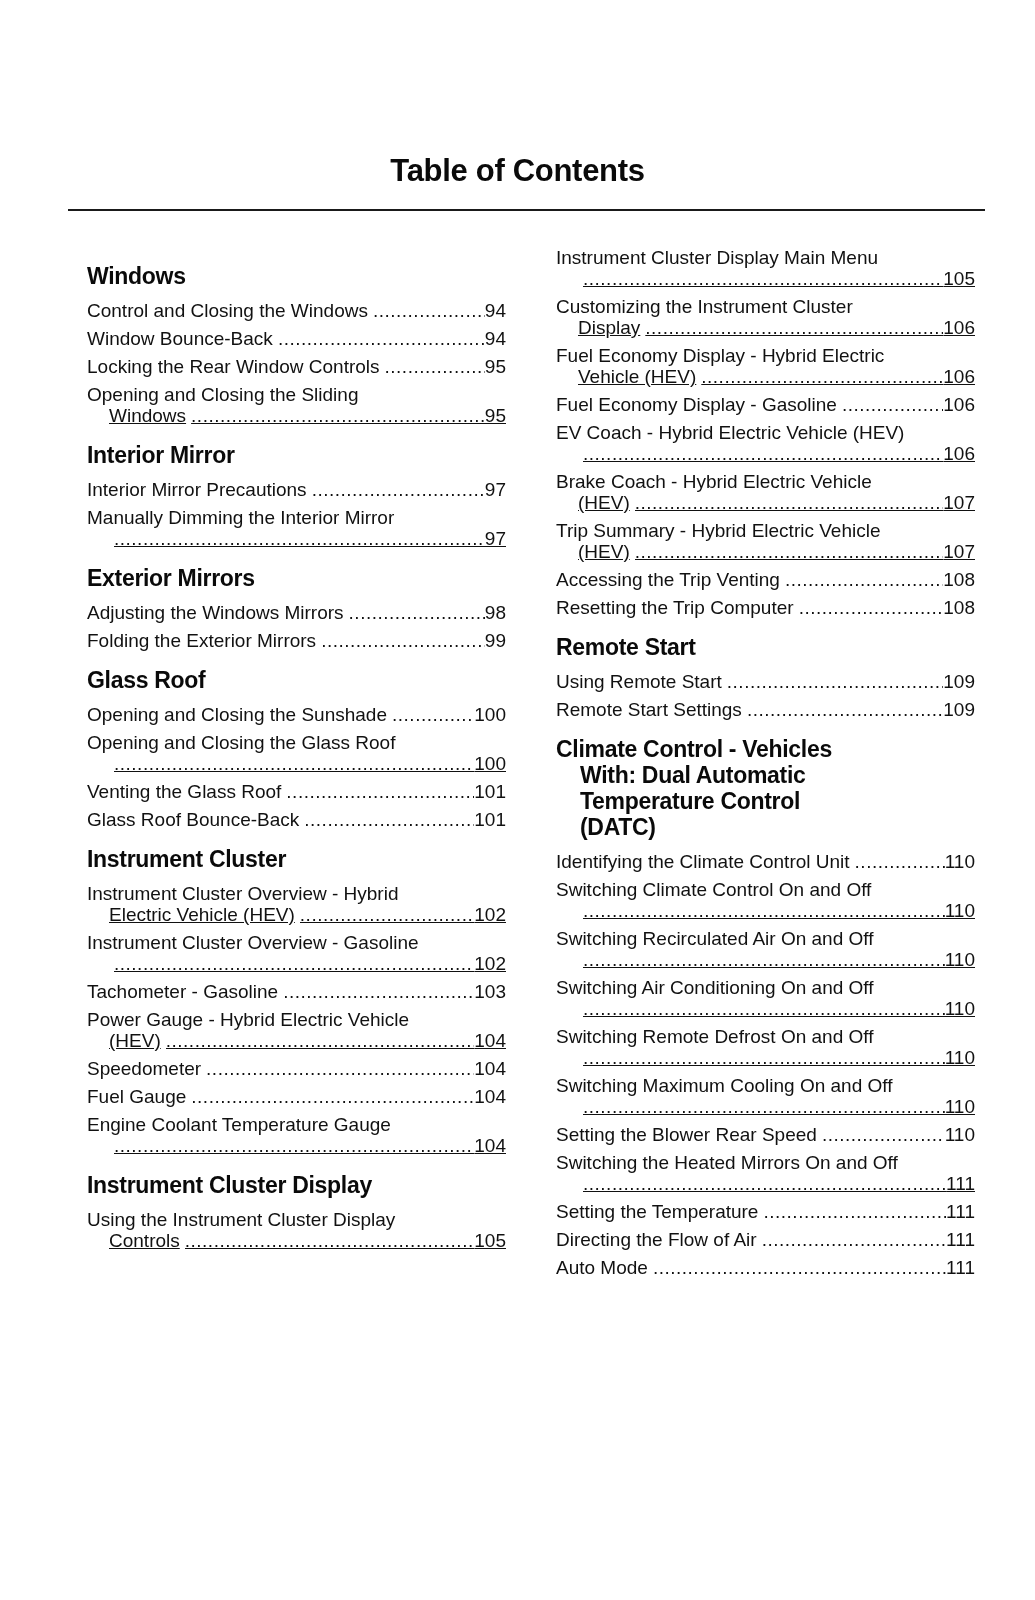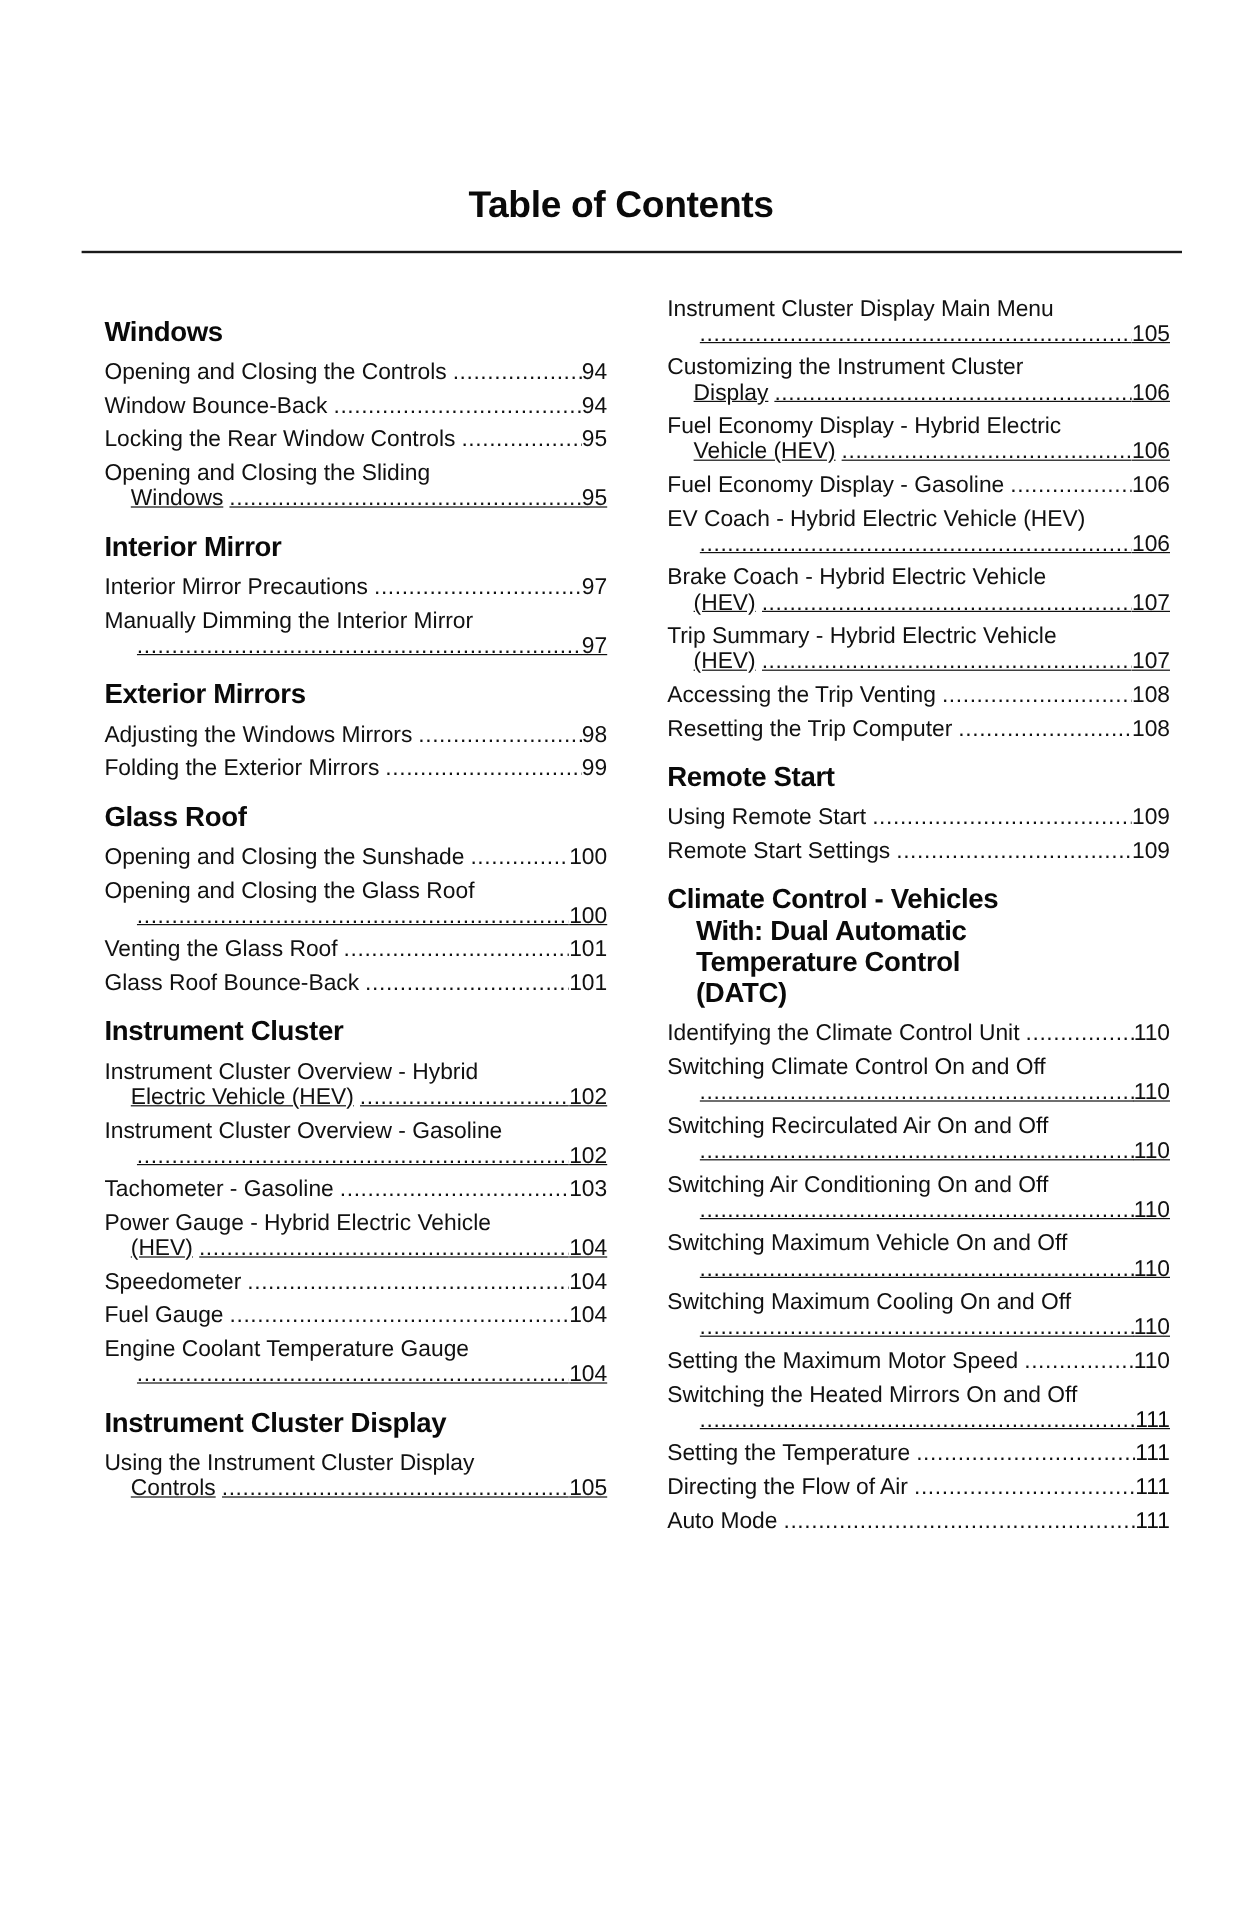--- a/index.html
+++ b/index.html
@@ -86,21 +86,21 @@
 <div class="page">
   <div class="title">Table of Contents</div>
   <div class="rule"></div>
   <div class="columns">
     <div class="col" id="col-left">
         <div class="heading">
           <div class="hline">Windows</div>
         </div>
         <div class="entry">
           <div class="row">
-            <span class="lbl">Opening and Closing the Controls</span>
+            <span class="lbl">Control and Closing the Windows</span>
             <span class="leader"></span>
             <span class="pg">94</span>
           </div>
         </div>
         <div class="entry">
           <div class="row">
             <span class="lbl">Window Bounce-Back</span>
             <span class="leader"></span>
             <span class="pg">94</span>
           </div>
@@ -408,41 +408,41 @@
             <span class="lbl">Switching Air Conditioning On and Off</span>
           </div>
           <div class="row cont">
             <span class="lbl"></span>
             <span class="leader"></span>
             <span class="pg">110</span>
           </div>
         </div>
         <div class="entry">
           <div class="row">
-            <span class="lbl">Switching Maximum Vehicle On and Off</span>
+            <span class="lbl">Switching Remote Defrost On and Off</span>
           </div>
           <div class="row cont">
             <span class="lbl"></span>
             <span class="leader"></span>
             <span class="pg">110</span>
           </div>
         </div>
         <div class="entry">
           <div class="row">
             <span class="lbl">Switching Maximum Cooling On and Off</span>
           </div>
           <div class="row cont">
             <span class="lbl"></span>
             <span class="leader"></span>
             <span class="pg">110</span>
           </div>
         </div>
         <div class="entry">
           <div class="row">
-            <span class="lbl">Setting the Maximum Motor Speed</span>
+            <span class="lbl">Setting the Blower Rear Speed</span>
             <span class="leader"></span>
             <span class="pg">110</span>
           </div>
         </div>
         <div class="entry">
           <div class="row">
             <span class="lbl">Switching the Heated Mirrors On and Off</span>
           </div>
           <div class="row cont">
             <span class="lbl"></span>

